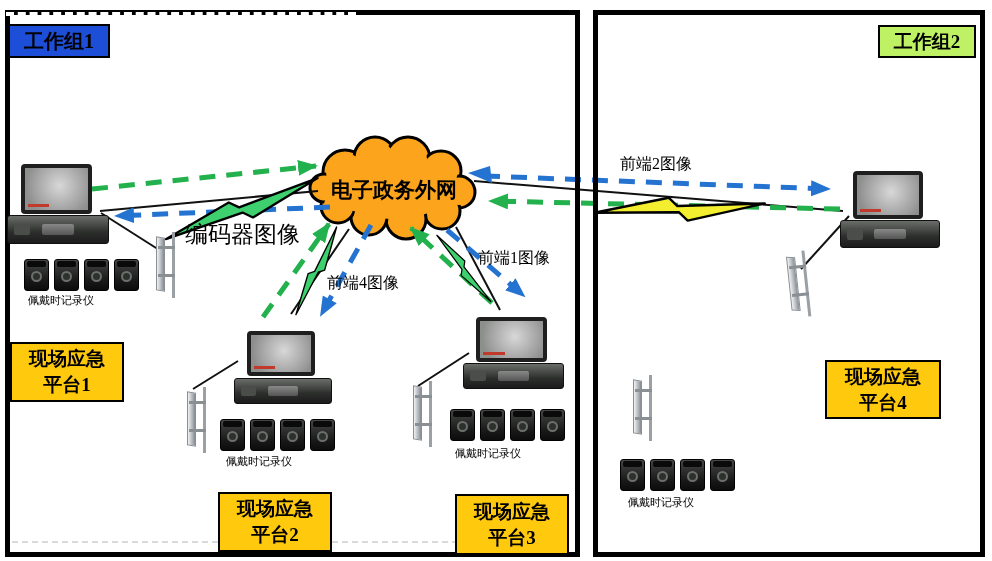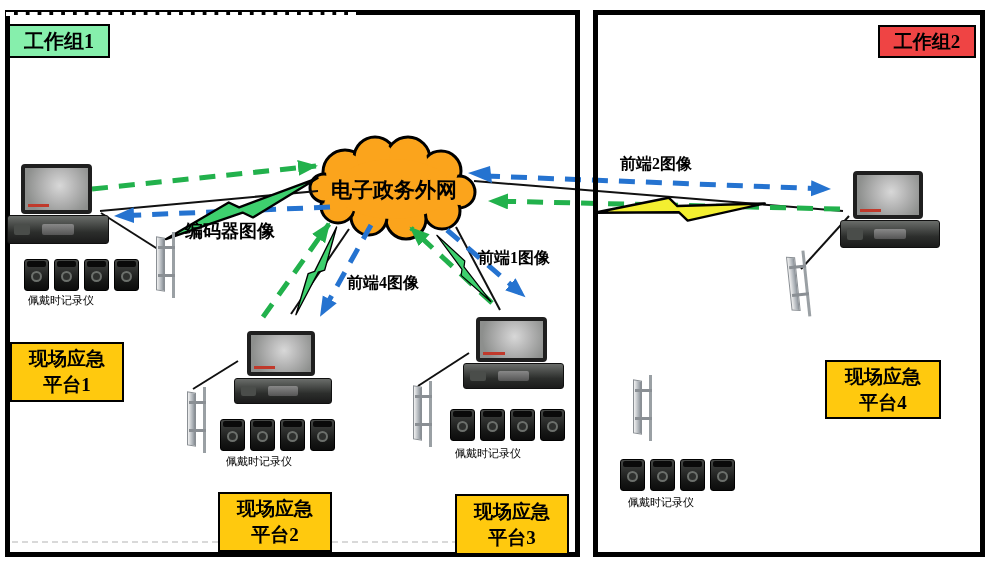--- a/index.html
+++ b/index.html
@@ -6,30 +6,30 @@
   .canvas{position:relative;width:992px;height:561px;background:#fff;overflow:hidden;
           font-family:"Liberation Serif","DejaVu Serif",serif;color:#000;}
   .layer-links{position:absolute;left:0;top:0;z-index:1;}
   .panel{position:absolute;border:5px solid #000;background:transparent;z-index:2;pointer-events:none;}
   .panel-left{left:5px;top:10px;width:565px;height:537px;}
   .panel-right{left:593px;top:10px;width:382px;height:537px;}
   .marquee-top{position:absolute;left:6px;top:12px;width:350px;height:0;border-top:4px dashed #fff;z-index:3;}
   .marquee-bottom{position:absolute;left:12px;top:541px;width:556px;height:0;border-top:2px dashed #d9d9d9;z-index:3;}
   .tag{position:absolute;z-index:4;border:2px solid #000;font-weight:bold;text-align:center;
        display:flex;align-items:center;justify-content:center;}
-  .tag-wg1{left:8px;top:24px;width:98px;height:30px;background:#86efac;font-size:20px;}
-  .tag-wg2{left:878px;top:25px;width:94px;height:29px;background:#ef4444;font-size:19px;}
+  .tag-wg1{left:8px;top:24px;width:98px;height:30px;background:#1d4ed8;font-size:20px;}
+  .tag-wg2{left:878px;top:25px;width:94px;height:29px;background:#bef264;font-size:19px;}
   .tag-platform{background:#FFC90E;font-size:19px;line-height:1.35;flex-direction:column;}
   .tag-p1{left:10px;top:342px;width:110px;height:56px;}
   .tag-p2{left:218px;top:492px;width:110px;height:56px;}
   .tag-p3{left:455px;top:494px;width:110px;height:57px;}
   .tag-p4{left:825px;top:360px;width:112px;height:55px;}
-  .linklabel{position:absolute;z-index:3;font-size:16px;white-space:nowrap;font-weight:bold;}
-  .lbl-encoder{left:185px;top:219px;font-size:18px;}
-  .lbl-front4{left:327px;top:273px;margin-left:20px;}
+  .linklabel{position:absolute;z-index:3;font-size:16px;white-space:nowrap;}
+  .lbl-encoder{left:185px;top:219px;font-size:23px;}
+  .lbl-front4{left:327px;top:273px;}
   .lbl-front1{left:478px;top:248px;}
   .lbl-front2{left:620px;top:154px;}
   
   .laptop{position:absolute;z-index:3;}
   .laptop .screen{position:absolute;left:11%;top:0;width:74%;height:62%;background:
       radial-gradient(circle at 55% 42%,#d8d8d8 0%,#b5b5b5 38%,#8d8f8d 80%);
       border:4px solid #1f1f1f;border-radius:4px;box-sizing:border-box;}
   .laptop .screen:after{content:"";position:absolute;left:3px;bottom:3px;width:34%;height:3px;background:#c0392b;}
   .laptop .base{position:absolute;left:-3%;bottom:0;width:106%;height:36%;
       background:linear-gradient(#6a6d6a,#2c2e2c 60%,#1b1b1b);border:1px solid #101010;

